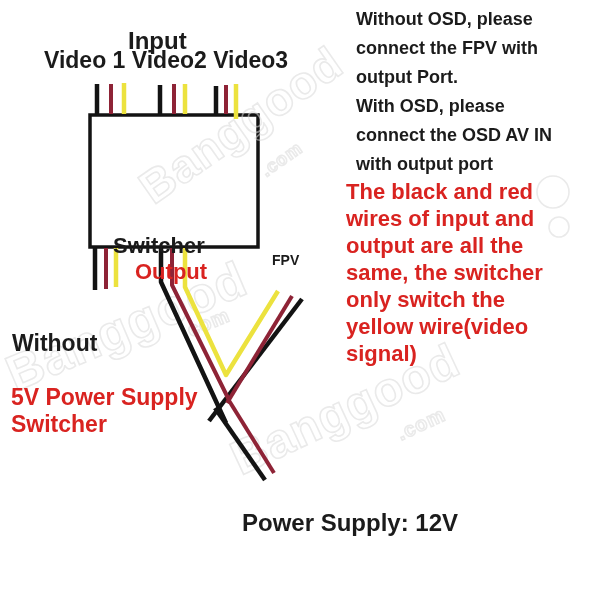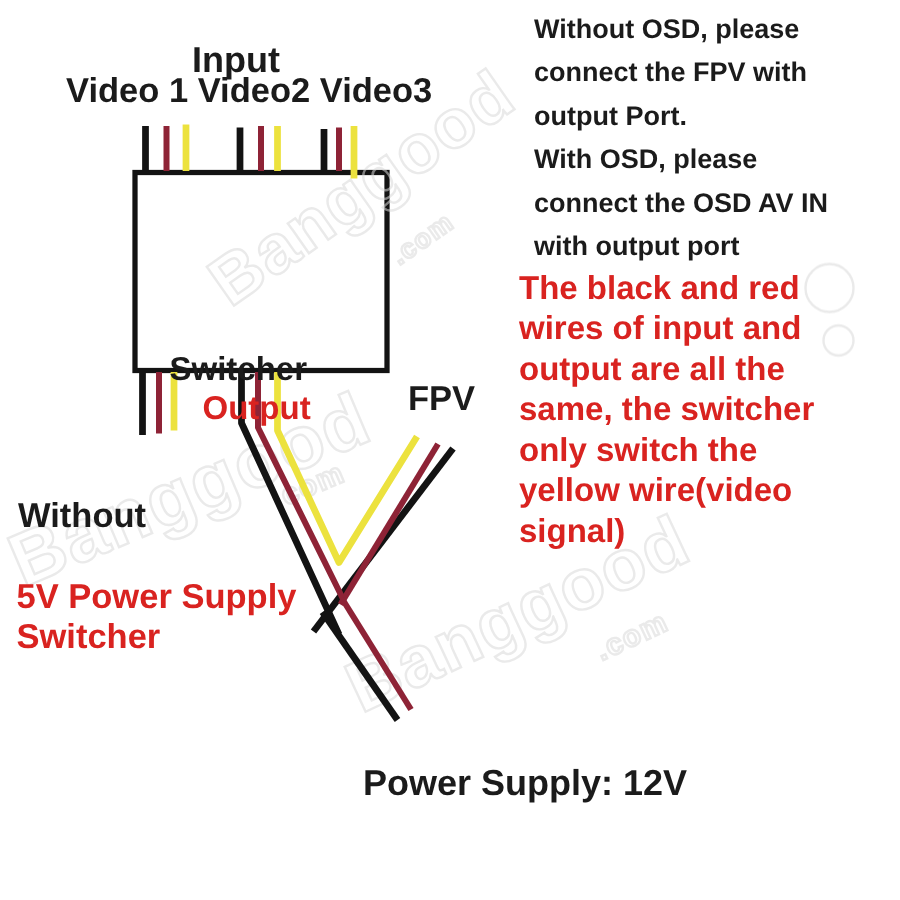--- a/index.html
+++ b/index.html
@@ -14,21 +14,21 @@
     color: var(--text-black, #1b1b1b);
   }
   .stage svg { position: absolute; left: 0; top: 0; }
   .txt { position: absolute; white-space: pre-line; }
   .red { color: var(--text-red, #d92320); }
 
   .input-title      { left: 128px; top: 27px;  font-size: 24px; }
   .input-channels   { left: 44px;  top: 47px;  font-size: 23px; }
   .box-title        { left: 113px; top: 155px; font-size: 22px; line-height: 26px; }
   .box-output       { display: block; padding-left: 22px; }
-  .fpv-label        { left: 272px; top: 252px; font-size: 23px; }
+  .fpv-label        { left: 272px; top: 252px; font-size: 14px; }
   .receiver-label   { left: 12px;  top: 330px; font-size: 23px; }
   .psu-label        { left: 11px;  top: 384px; font-size: 23px; line-height: 27px; }
   .power12v-label   { left: 242px; top: 509px; font-size: 24px; text-align: center; }
   .osd-note         { left: 309px; top: 5px;   font-size: 18px; line-height: 29px; width: 292px; margin-left: 47px; }
   .wires-note       { left: 346px; top: 178px; font-size: 22px; line-height: 27px; width: 250px; }
 
   .wk { stroke: var(--wire-black, #131313); fill: none; stroke-width: 4.5; stroke-linecap: butt; stroke-linejoin: round; }
   .wr { stroke: var(--wire-red, #8e2336);   fill: none; stroke-width: 4;   stroke-linecap: butt; stroke-linejoin: round; }
   .wy { stroke: var(--wire-yellow, #ece23e);fill: none; stroke-width: 4.5; stroke-linecap: butt; stroke-linejoin: round; }
   .box-rect { fill: #ffffff; stroke: var(--wire-black, #131313); stroke-width: 3.5; }

